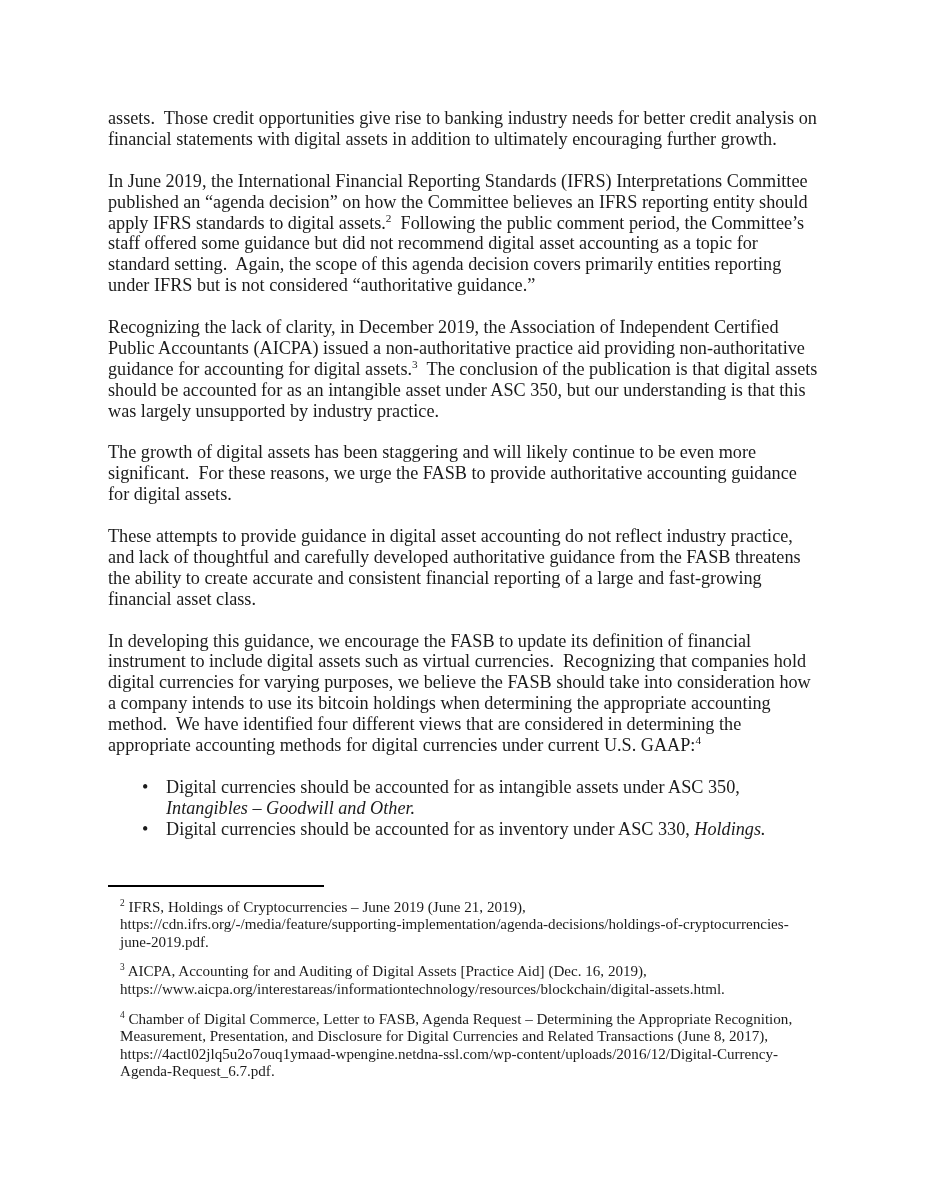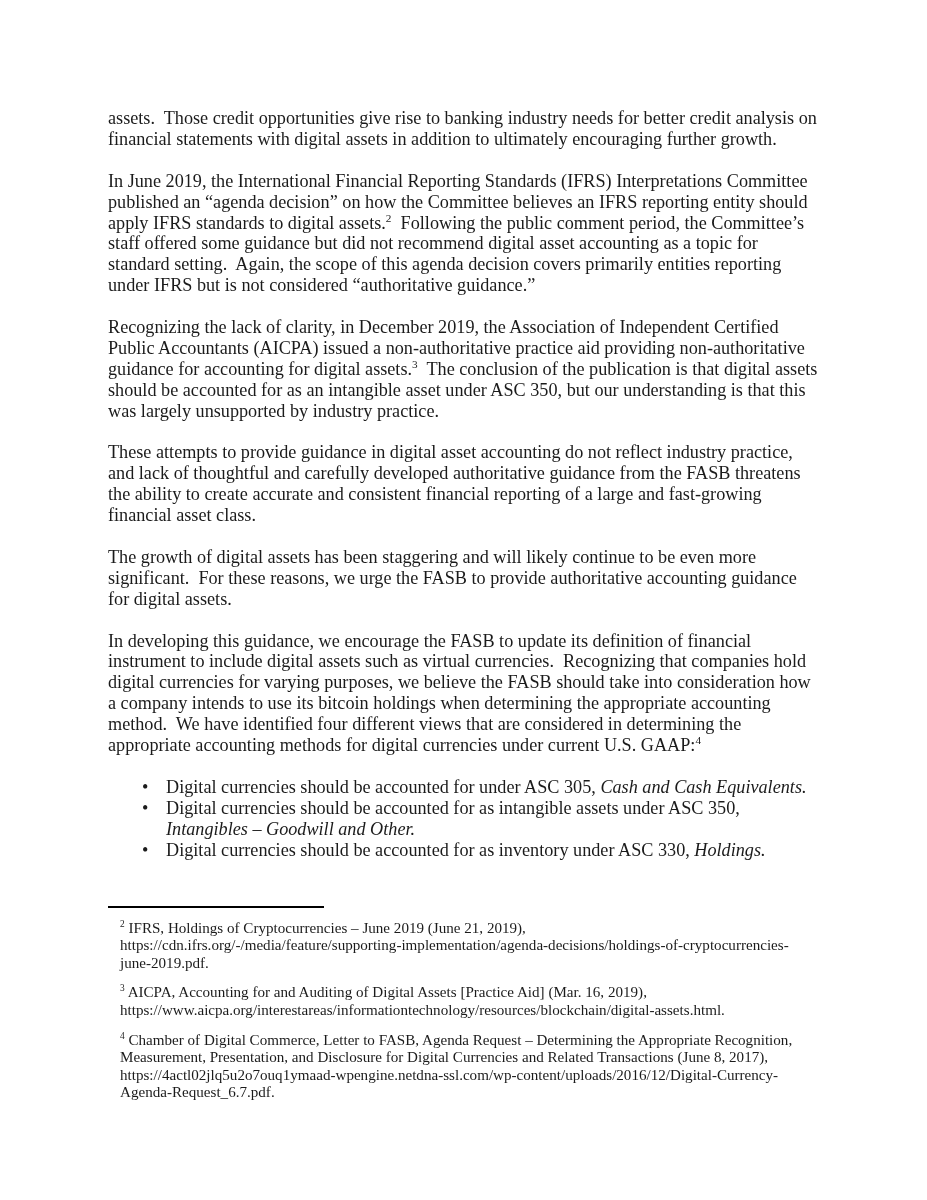--- a/index.html
+++ b/index.html
@@ -73,29 +73,28 @@
   </style>
 </head>
 <body>
 
 <div class="page">
   <div class="content">
     <div class="body-text">
         <p><span>assets.  Those credit opportunities give rise to banking industry needs for better credit analysis on financial statements with digital assets in addition to ultimately encouraging further growth.</span></p>
         <p><span>In June 2019, the International Financial Reporting Standards (IFRS) Interpretations Committee published an “agenda decision” on how the Committee believes an IFRS reporting entity should apply IFRS standards to digital assets.</span><sup>2</sup><span>  Following the public comment period, the Committee’s staff offered some guidance but did not recommend digital asset accounting as a topic for standard setting.  Again, the scope of this agenda decision covers primarily entities reporting under IFRS but is not considered “authoritative guidance.”</span></p>
         <p><span>Recognizing the lack of clarity, in December 2019, the Association of Independent Certified Public Accountants (AICPA) issued a non-authoritative practice aid providing non-authoritative guidance for accounting for digital assets.</span><sup>3</sup><span>  The conclusion of the publication is that digital assets should be accounted for as an intangible asset under ASC 350, but our understanding is that this was largely unsupported by industry practice.</span></p>
+        <p><span>The growth of digital assets has been staggering and will likely continue to be even more significant.  For these reasons, we urge the FASB to provide authoritative accounting guidance for digital assets.</span></p>
         <p><span>These attempts to provide guidance in digital asset accounting do not reflect industry practice, and lack of thoughtful and carefully developed authoritative guidance from the FASB threatens the ability to create accurate and consistent financial reporting of a large and fast-growing financial asset class.</span></p>
-        <p><span>The growth of digital assets has been staggering and will likely continue to be even more significant.  For these reasons, we urge the FASB to provide authoritative accounting guidance for digital assets.</span></p>
         <p><span>In developing this guidance, we encourage the FASB to update its definition of financial instrument to include digital assets such as virtual currencies.  Recognizing that companies hold digital currencies for varying purposes, we believe the FASB should take into consideration how a company intends to use its bitcoin holdings when determining the appropriate accounting method.  We have identified four different views that are considered in determining the appropriate accounting methods for digital currencies under current U.S. GAAP:</span><sup>4</sup></p>
       </div>
     <ul class="bullets">
-        <li><span>Digital currencies should be accounted for under ASC 305, </span><em>Cash and Cash Equivalents.</em></li>
         <li><span>Digital currencies should be accounted for as intangible assets under ASC 350, </span><em>Intangibles – Goodwill and Other.</em></li>
         <li><span>Digital currencies should be accounted for as inventory under ASC 330, </span><em>Holdings.</em></li>
       </ul>
     <hr class="footnote-sep">
     <div class="footnotes">
         <div class="footnote"><sup>2</sup><span> IFRS, Holdings of Cryptocurrencies – June 2019 (June 21, 2019), https://cdn.ifrs.org/-/media/feature/supporting-implementation/agenda-decisions/holdings-of-cryptocurrencies-june-2019.pdf.</span></div>
-        <div class="footnote"><sup>3</sup><span> AICPA, Accounting for and Auditing of Digital Assets [Practice Aid] (Mar. 16, 2019), https://www.aicpa.org/interestareas/informationtechnology/resources/blockchain/digital-assets.html.</span></div>
+        <div class="footnote"><sup>3</sup><span> AICPA, Accounting for and Auditing of Digital Assets [Practice Aid] (Dec. 16, 2019), https://www.aicpa.org/interestareas/informationtechnology/resources/blockchain/digital-assets.html.</span></div>
         <div class="footnote"><sup>4</sup><span> Chamber of Digital Commerce, Letter to FASB, Agenda Request – Determining the Appropriate Recognition, Measurement, Presentation, and Disclosure for Digital Currencies and Related Transactions (June 8, 2017), https://4actl02jlq5u2o7ouq1ymaad-wpengine.netdna-ssl.com/wp-content/uploads/2016/12/Digital-Currency-Agenda-Request_6.7.pdf.</span></div>
       </div>
   </div>
 </div>
 
 </body></html>

